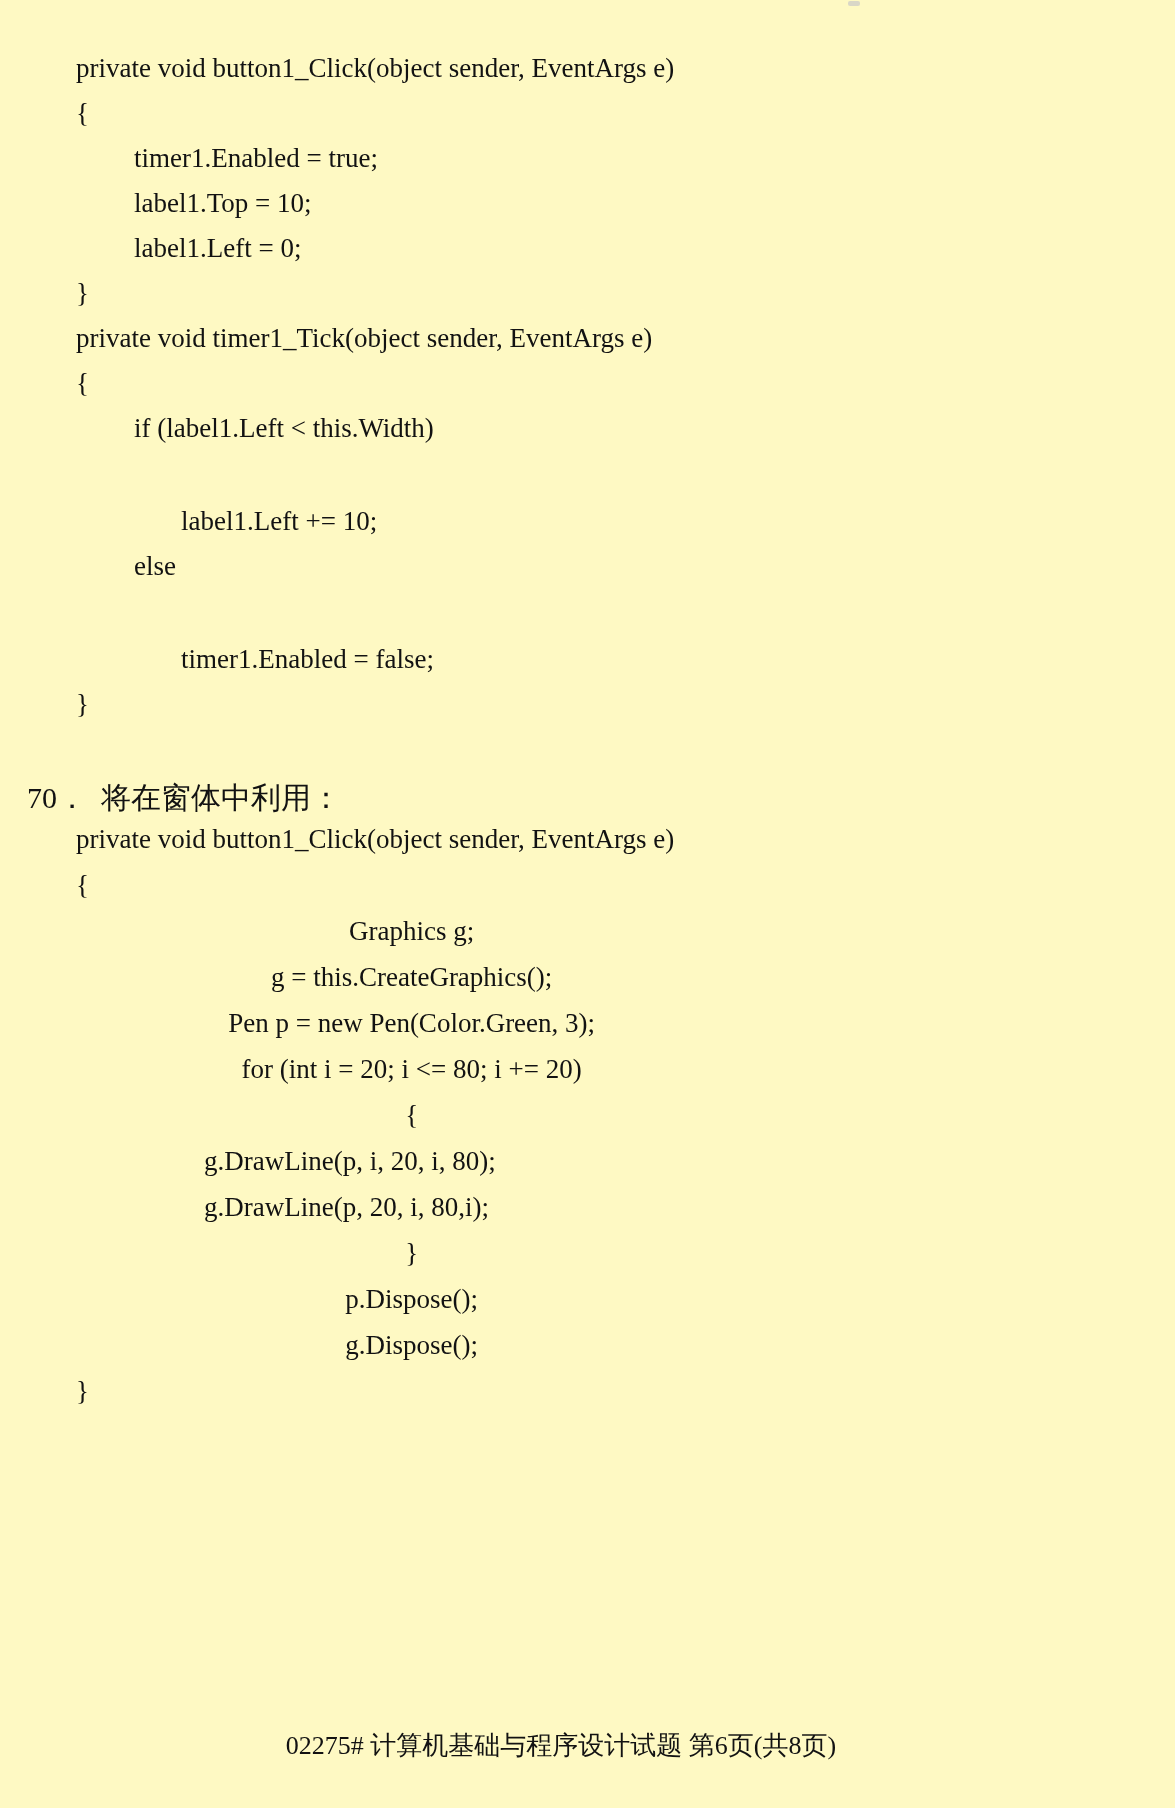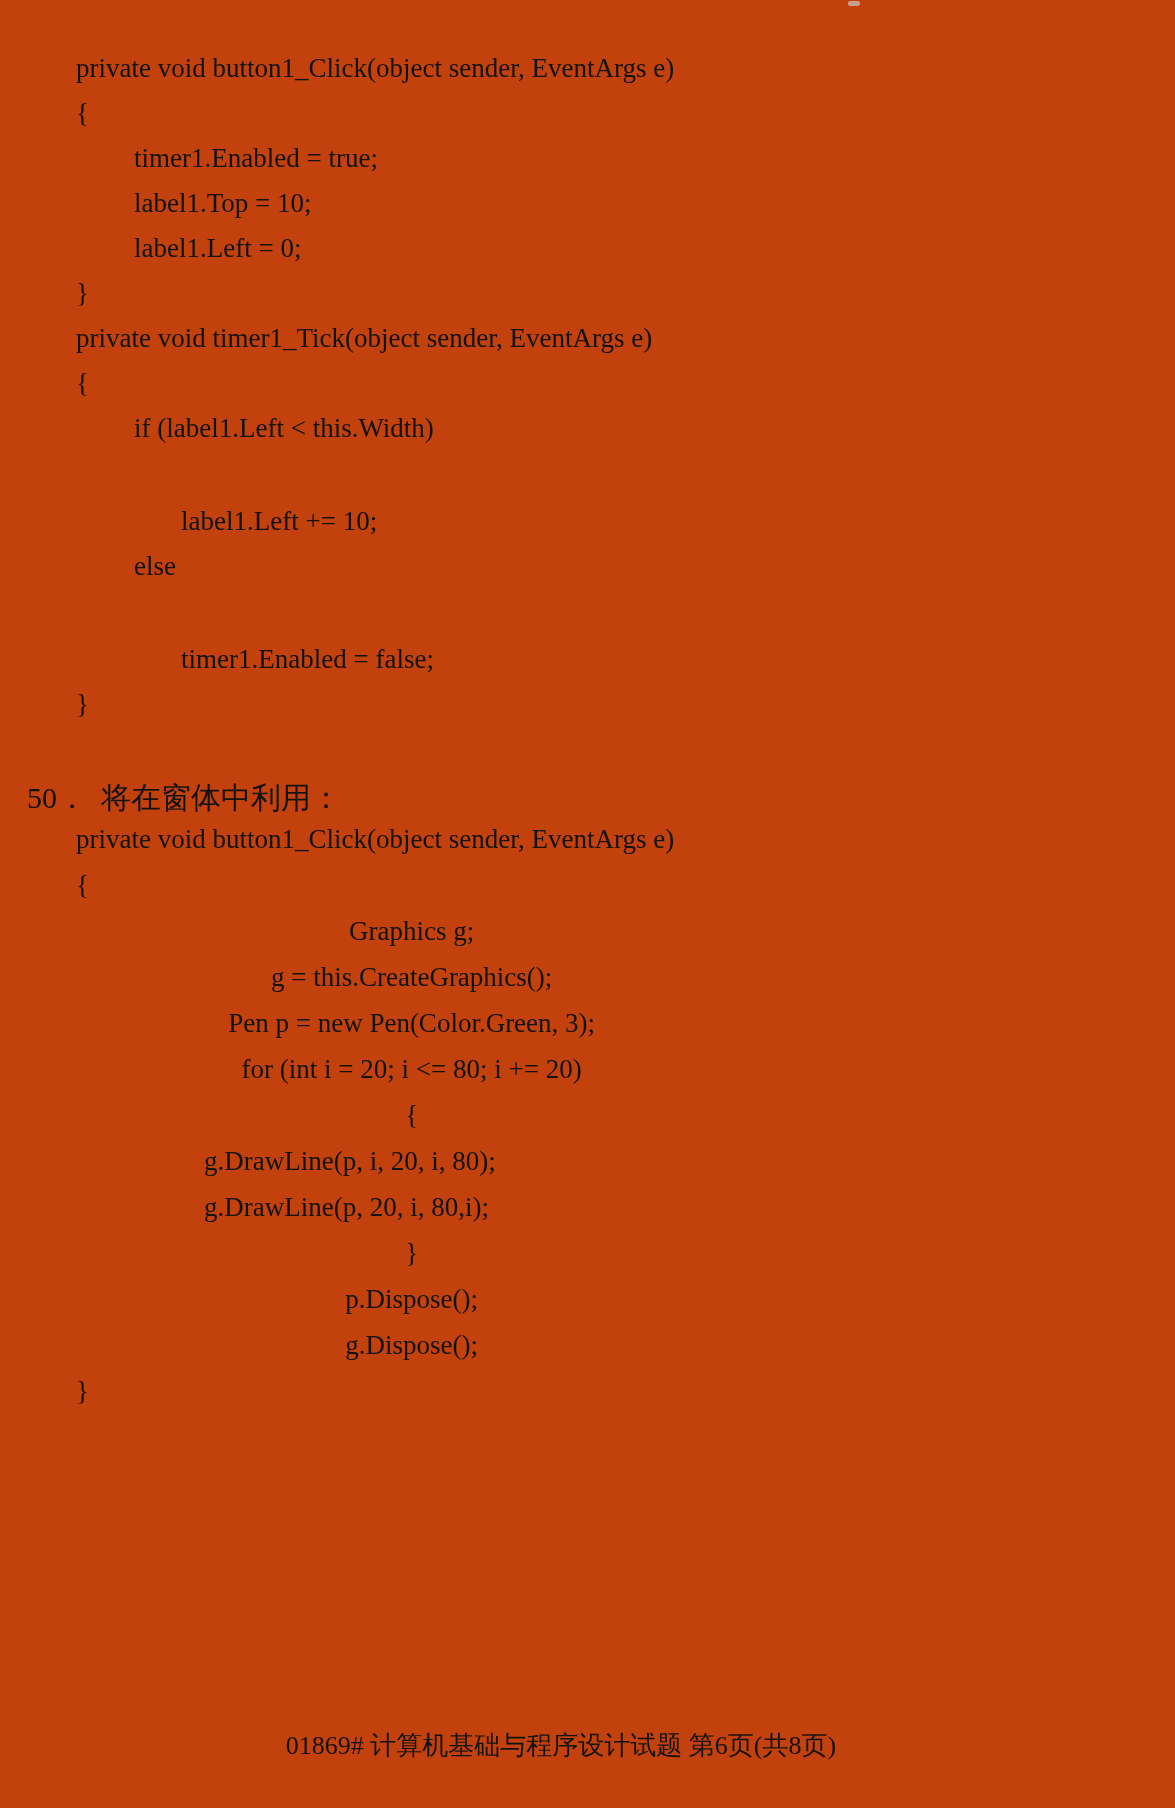--- a/index.html
+++ b/index.html
@@ -5,21 +5,21 @@
   * { margin: 0; padding: 0; box-sizing: border-box; }
   html, body { background: #ffffff; }
   body {
     width: 1175px; height: 1808px;
     font-family: "Liberation Serif", "DejaVu Serif", serif;
     color: #151515;
   }
   .page {
     position: relative;
     width: 1175px; height: 1808px;
-    background: #c2410c;
+    background: #fef9c3;
     overflow: hidden;
   }
   
   .speck {
     position: absolute; top: 1px; left: 848px;
     width: 12px; height: 5px;
     background: #c9c9c9; border-radius: 2px;
     opacity: .7;
   }
   .code {
@@ -77,21 +77,21 @@
 <body>
 
 <div class="page">
 
   <div class="speck"></div>
 
   <div class="code" id="code39"><div class="code-line ind0">private void button1_Click(object sender, EventArgs e)</div><div class="code-line ind0">{</div><div class="code-line ind1">timer1.Enabled = true;</div><div class="code-line ind1">label1.Top = 10;</div><div class="code-line ind1">label1.Left = 0;</div><div class="code-line ind0">}</div><div class="code-line ind0">private void timer1_Tick(object sender, EventArgs e)</div><div class="code-line ind0">{</div><div class="code-line ind1">if (label1.Left &lt; this.Width)</div><div class="code-line ind2">label1.Left += 10;</div><div class="code-line ind1">else</div><div class="code-line ind2">timer1.Enabled = false;</div><div class="code-line ind0">}</div></div>
 
 
   <div class="q-header">
-    <span class="q-num">50．</span><span>将在窗体中利用：</span>
+    <span class="q-num">70．</span><span>将在窗体中利用：</span>
   </div>
 
   <div class="code" id="code40"><div class="code-line ind0">private void button1_Click(object sender, EventArgs e)</div><div class="code-line ind0">{</div><div class="code-line ind1">Graphics g;</div><div class="code-line ind1">g = this.CreateGraphics();</div><div class="code-line ind1">Pen p = new Pen(Color.Green, 3);</div><div class="code-line ind1">for (int i = 20; i &lt;= 80; i += 20)</div><div class="code-line ind1">{</div><div class="code-line ind2">g.DrawLine(p, i, 20, i, 80);</div><div class="code-line ind2">g.DrawLine(p, 20, i, 80,i);</div><div class="code-line ind1">}</div><div class="code-line ind1">p.Dispose();</div><div class="code-line ind1">g.Dispose();</div><div class="code-line ind0">}</div></div>
 
 
-  <div class="footer">01869# 计算机基础与程序设计试题 第6页(共8页)</div>
+  <div class="footer">02275# 计算机基础与程序设计试题 第6页(共8页)</div>
 
 </div>
 
 </body></html>

